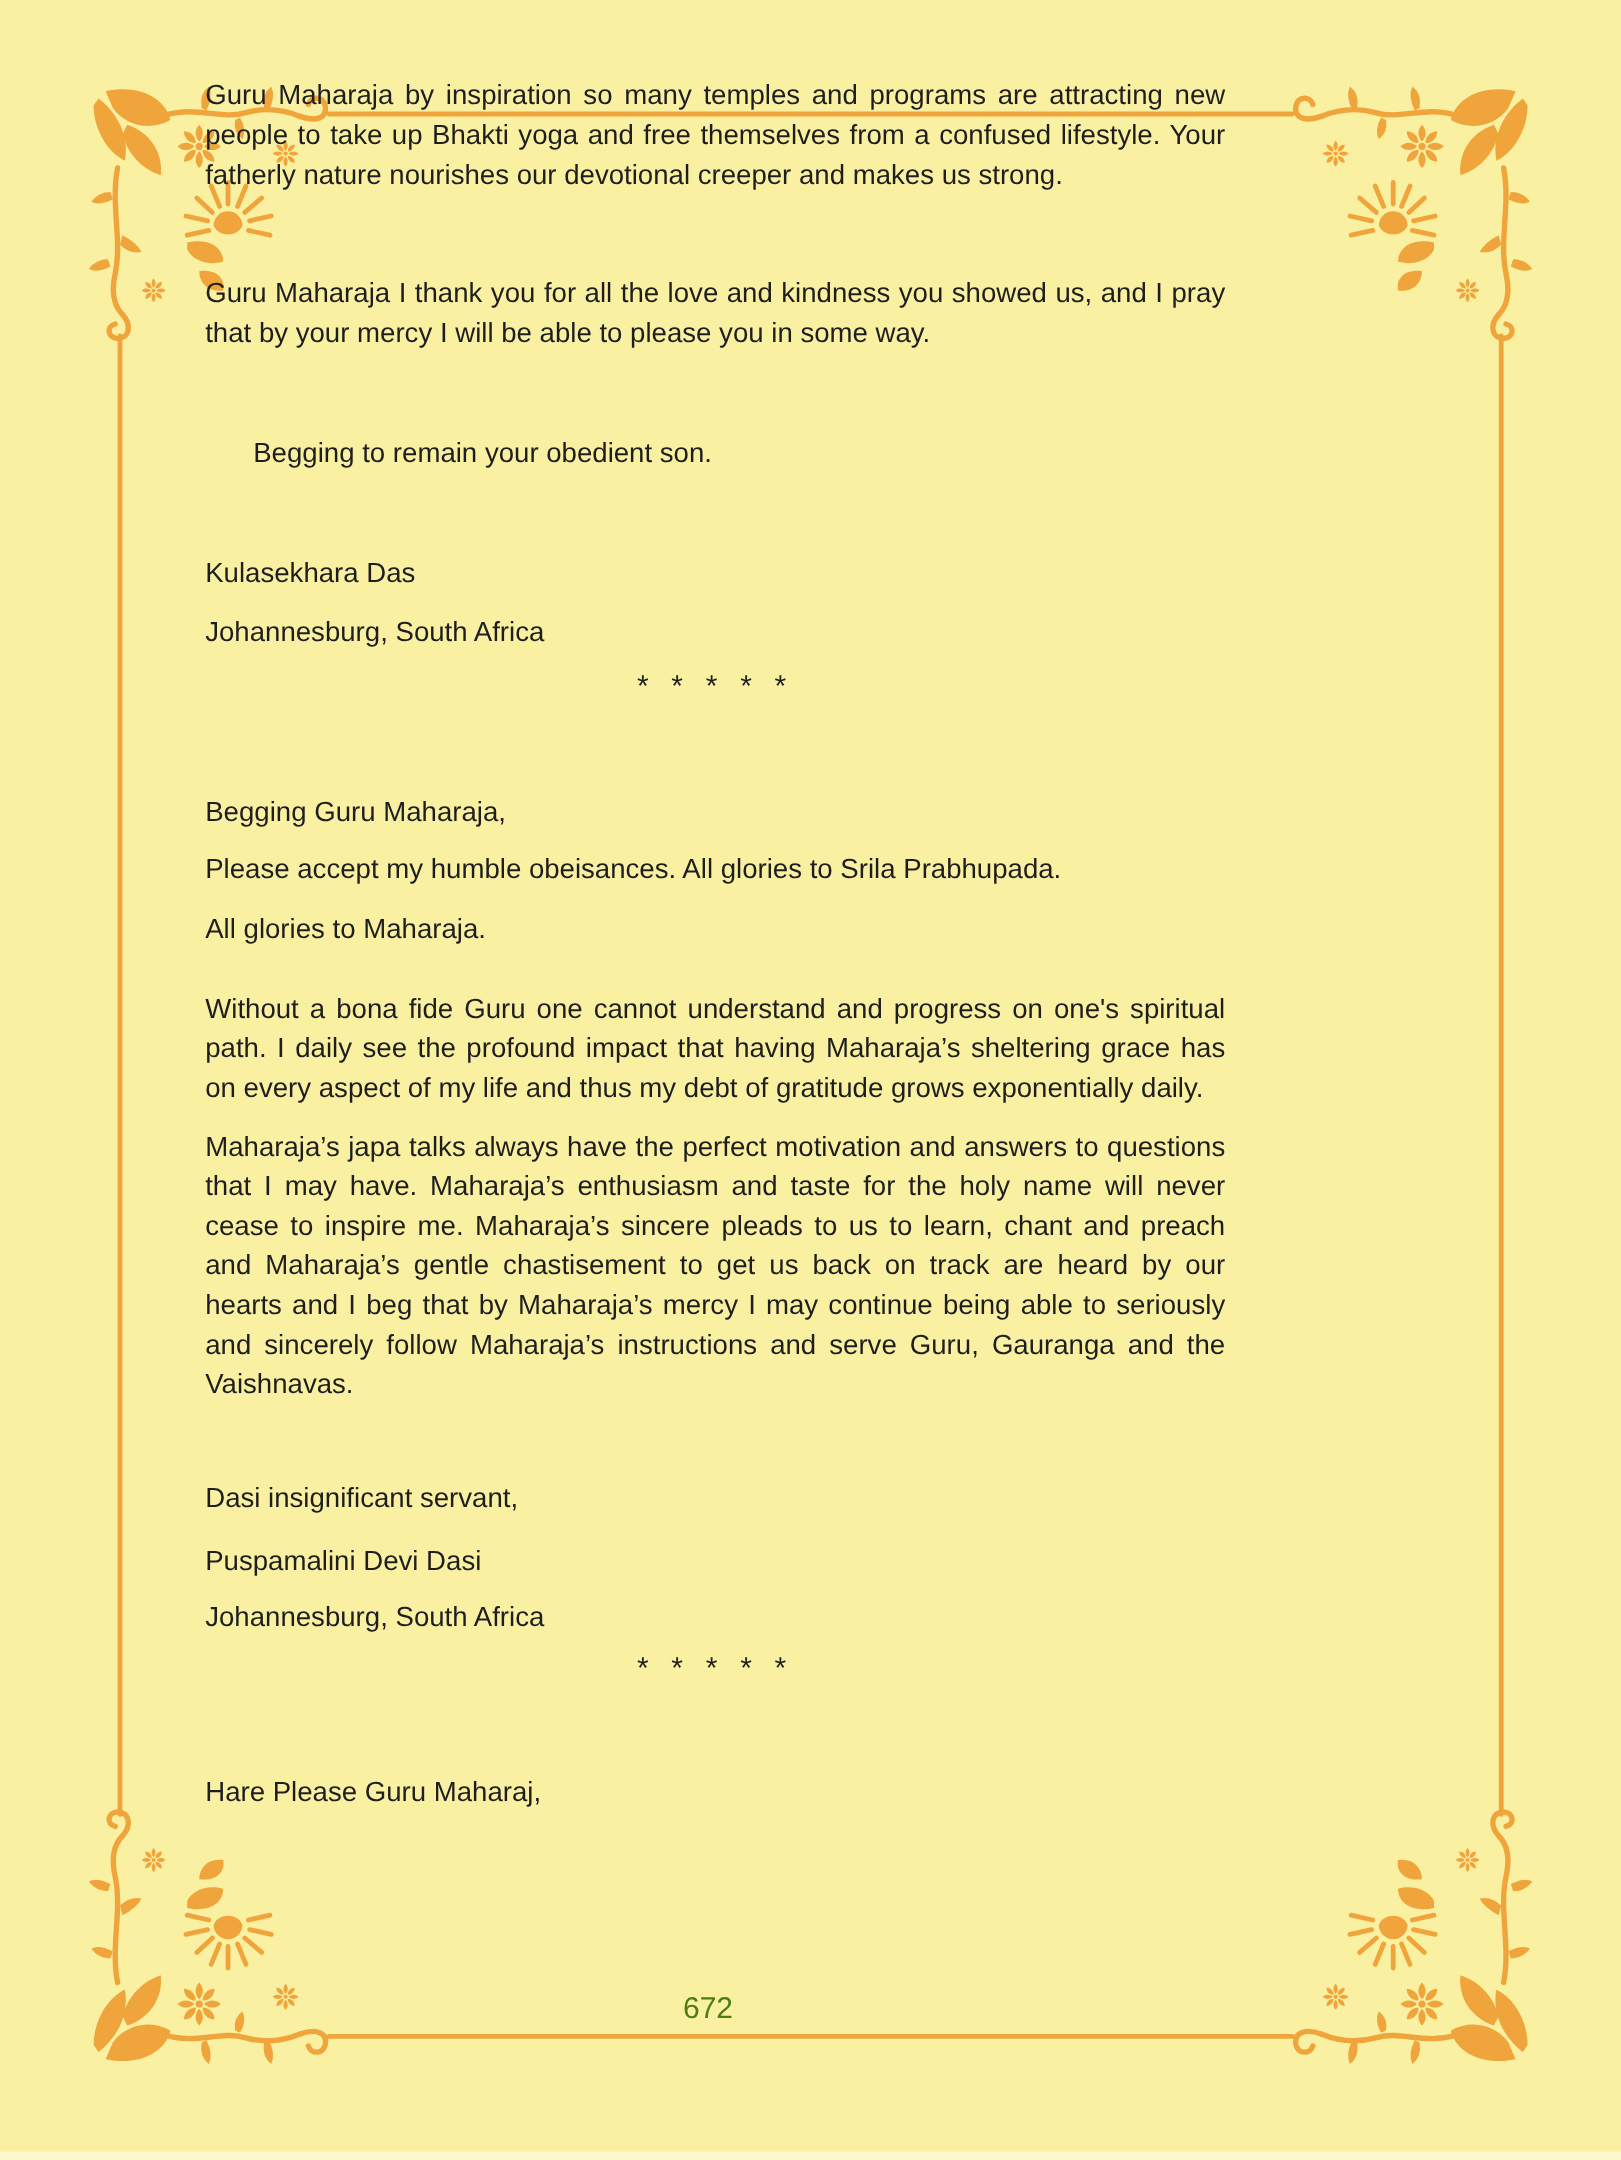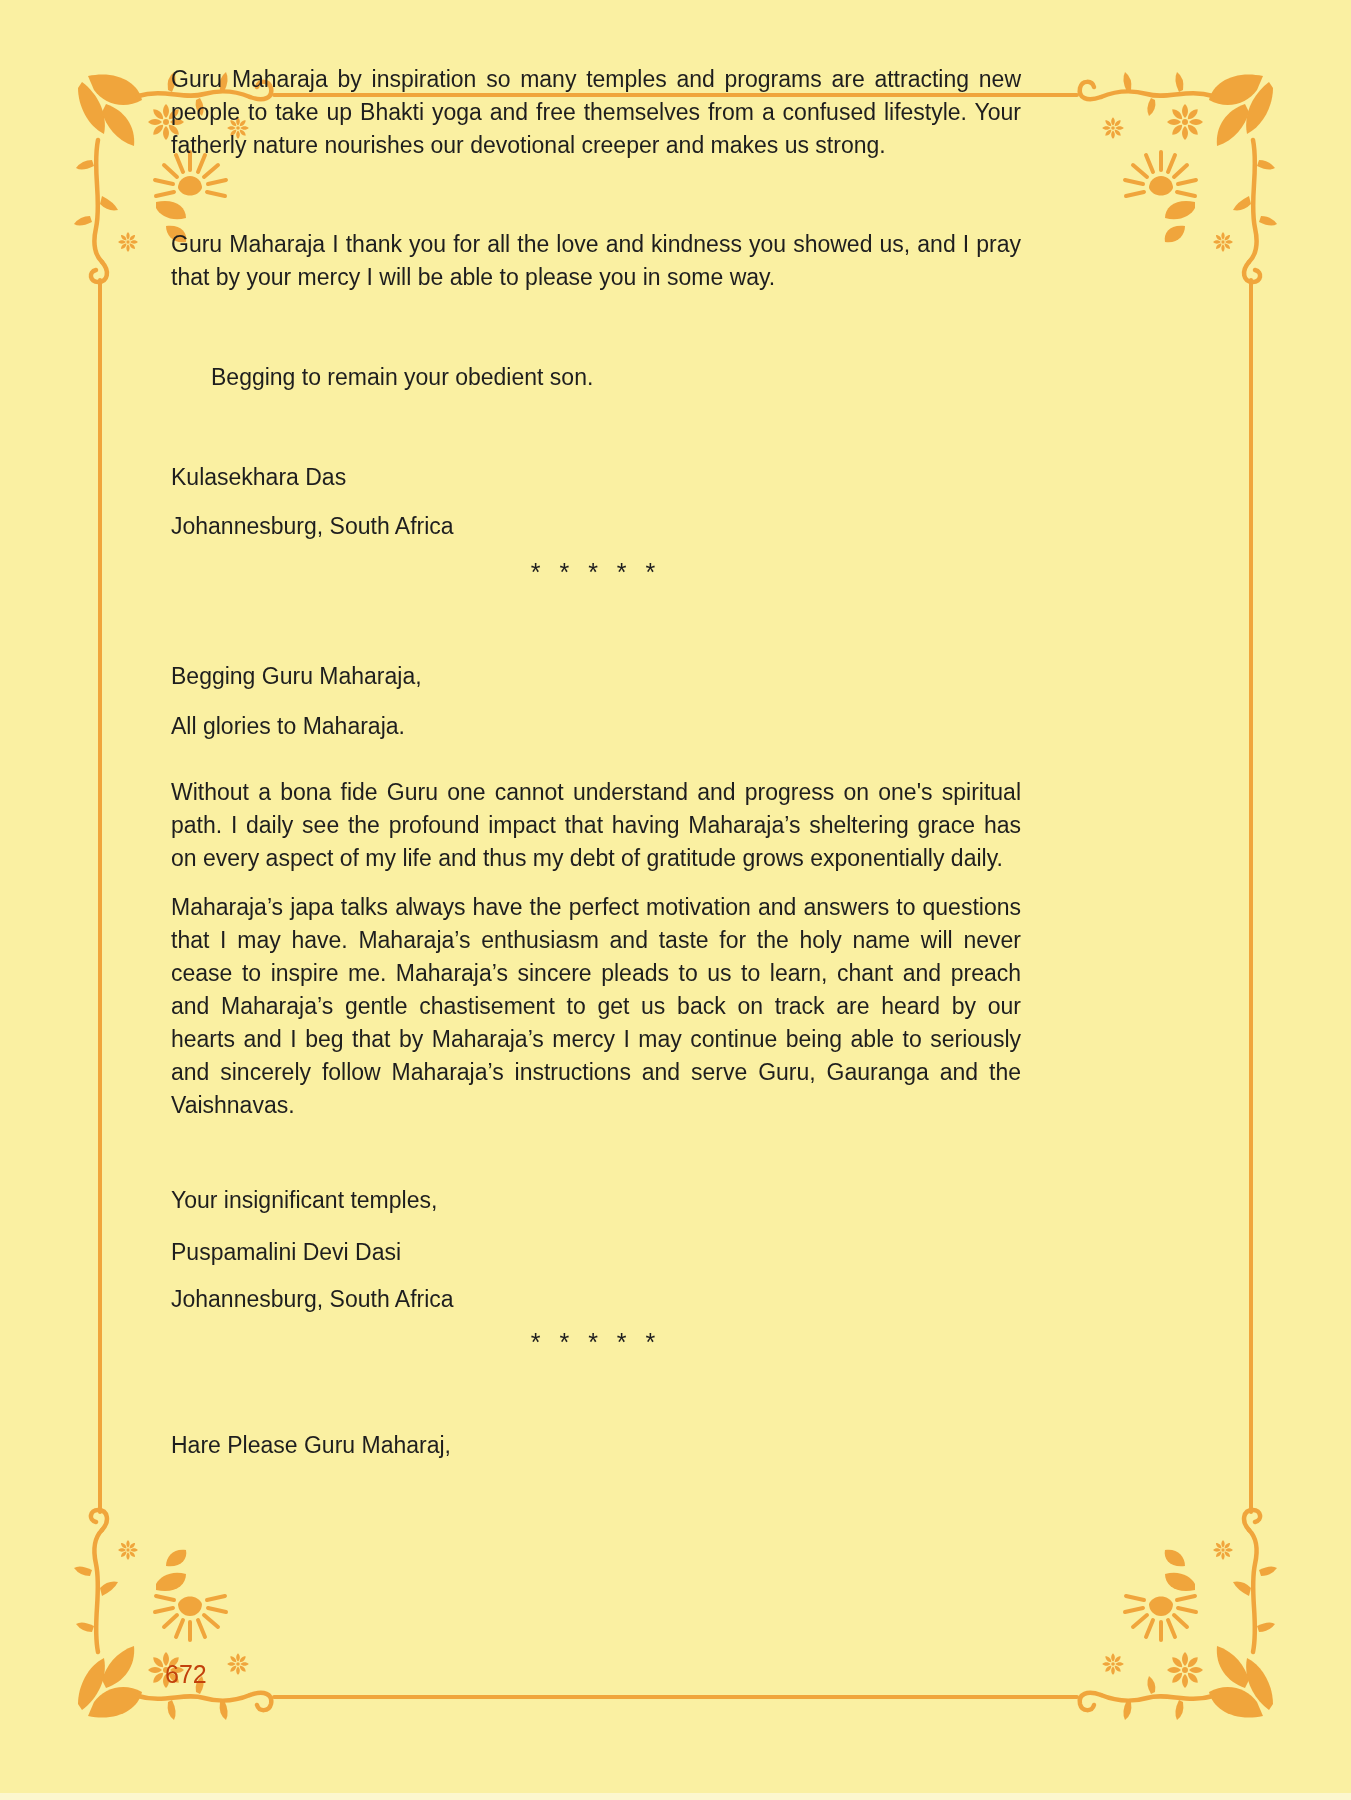--- a/index.html
+++ b/index.html
@@ -27,21 +27,22 @@
     font-size:23px;line-height:33px;
   }
   .para{text-align:justify;margin:0;}
   .line{text-align:left;margin:0;white-space:nowrap;}
   .stars{
     text-align:center;margin:0;
     font-size:25px;letter-spacing:6px;line-height:33px;
   }
   .page-number{
     position:absolute;left:165px;width:850px;top:1660px;
-    font-size:25px;color:#c2410c;
+    text-align:center;
+    font-size:25px;color:#4d7c0f;
   }
   .page-edge{
     position:absolute;left:0;bottom:0;width:100%;height:7px;
     background:#FCF7CF;
   }
 </style>
 </head>
 <body>
 
 <svg width="0" height="0" style="position:absolute">
@@ -166,28 +167,29 @@
     <p class="line" style="margin-top:67px;margin-left:40px;">Begging to remain your obedient son.</p>
 
     <p class="line" style="margin-top:67px;">Kulasekhara Das</p>
 
     <p class="line" style="margin-top:16px;">Johannesburg, South Africa</p>
 
     <p class="stars" style="margin-top:13px;">* * * * *</p>
 
     <p class="line" style="margin-top:71px;">Begging Guru Maharaja,</p>
 
+    <p class="line" style="margin-top:15px;">Please accept my humble obeisances. All glories to Srila Prabhupada.</p>
 
     <p class="line" style="margin-top:17px;">All glories to Maharaja.</p>
 
     <p class="para" style="margin-top:33px;">Without a bona fide Guru one cannot understand and progress on one's spiritual path. I daily see the profound impact that having Maharaja’s sheltering grace has on every aspect of my life and thus my debt of gratitude grows exponentially daily.</p>
 
     <p class="para" style="margin-top:16px;">Maharaja’s japa talks always have the perfect motivation and answers to questions that I may have. Maharaja’s enthusiasm and taste for the holy name will never cease to inspire me. Maharaja’s sincere pleads to us to learn, chant and preach and Maharaja’s gentle chastisement to get us back on track are heard by our hearts and I beg that by Maharaja’s mercy I may continue being able to seriously and sincerely follow Maharaja’s instructions and serve Guru, Gauranga and the Vaishnavas.</p>
 
-    <p class="line" style="margin-top:62px;">Your insignificant temples,</p>
+    <p class="line" style="margin-top:62px;">Dasi insignificant servant,</p>
 
     <p class="line" style="margin-top:19px;">Puspamalini Devi Dasi</p>
 
     <p class="line" style="margin-top:14px;">Johannesburg, South Africa</p>
 
     <p class="stars" style="margin-top:10px;">* * * * *</p>
 
     <p class="line" style="margin-top:70px;">Hare Please Guru Maharaj,</p>
 
   </div>

